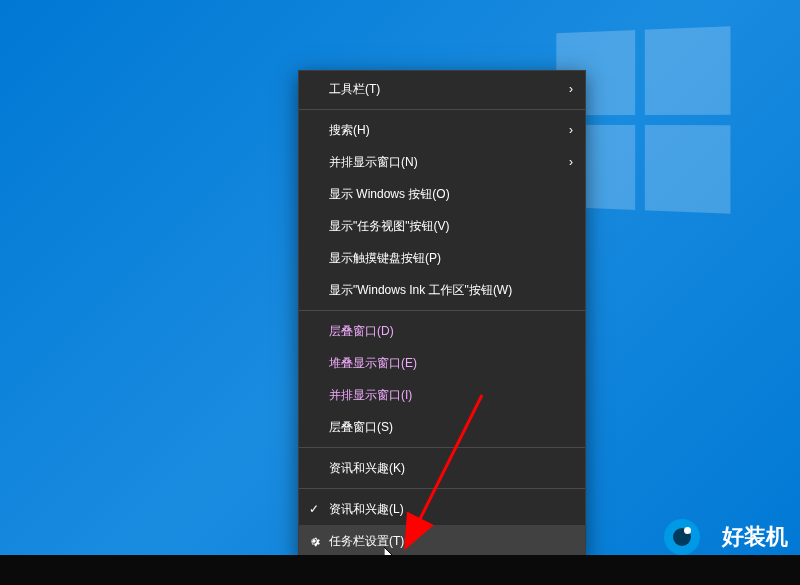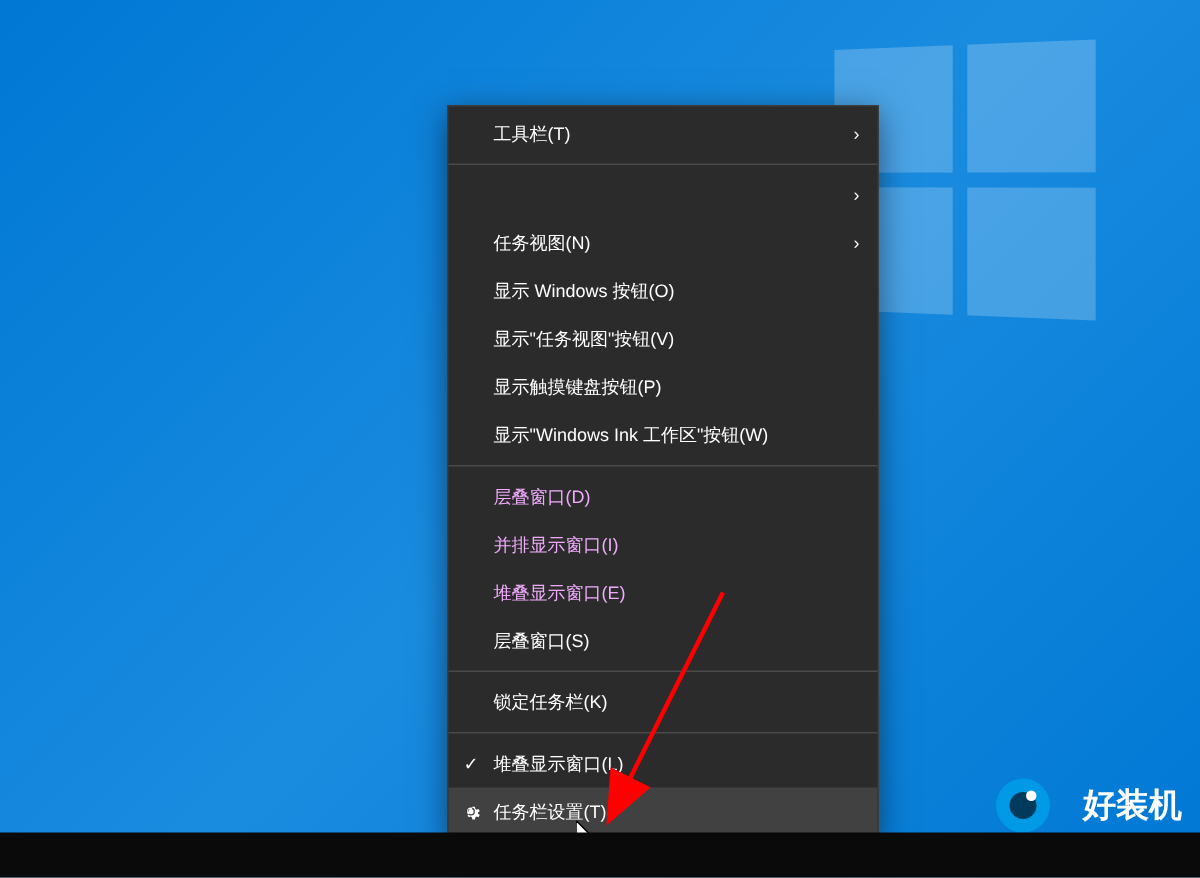--- a/index.html
+++ b/index.html
@@ -171,25 +171,26 @@
 <div class="context-menu">
 
   <div class="menu-item">
     <span class="label">工具栏(T)</span>
     <span class="chevron">›</span>
   </div>
 
   <div class="separator"></div>
 
   <div class="menu-item">
+    <span class="label">搜索(H)</span>
     <span class="chevron">›</span>
   </div>
 
   <div class="menu-item">
-    <span class="label">任务视图(N)</span>
+    <span class="label">并排显示窗口(N)</span>
     <span class="chevron">›</span>
   </div>
 
   <div class="menu-item">
     <span class="label">显示 Windows 按钮(O)</span>
   </div>
 
   <div class="menu-item">
     <span class="label">显示"任务视图"按钮(V)</span>
   </div>
@@ -203,42 +204,42 @@
   </div>
 
 
   <div class="separator"></div>
 
   <div class="menu-item disabled">
     <span class="label">层叠窗口(D)</span>
   </div>
 
   <div class="menu-item disabled">
+    <span class="label">堆叠显示窗口(E)</span>
+  </div>
+
+  <div class="menu-item disabled">
     <span class="label">并排显示窗口(I)</span>
   </div>
 
-  <div class="menu-item disabled">
-    <span class="label">堆叠显示窗口(E)</span>
-  </div>
-
   <div class="menu-item">
     <span class="label">层叠窗口(S)</span>
   </div>
 
   <div class="separator"></div>
 
   <div class="menu-item">
-    <span class="label">锁定任务栏(K)</span>
+    <span class="label">资讯和兴趣(K)</span>
   </div>
 
   <div class="separator"></div>
 
   <div class="menu-item">
     <span class="checkmark">✓</span>
-    <span class="label">堆叠显示窗口(L)</span>
+    <span class="label">资讯和兴趣(L)</span>
   </div>
 
   <div class="menu-item hover">
     <svg class="gear-icon" viewBox="0 0 16 16">
       <path fill="#ffffff" d="M8 10a2 2 0 100-4 2 2 0 000 4z"></path>
       <path fill="#ffffff" d="M13.3 8.6l1.4-.8-1-1.7-1.5.5c-.3-.3-.6-.5-1-.7l-.2-1.6h-2l-.2 1.6c-.4.2-.7.4-1 .7l-1.5-.5-1 1.7 1.4.8c0 .2-.1.4-.1.6s0 .4.1.6l-1.4.8 1 1.7 1.5-.5c.3.3.6.5 1 .7l.2 1.6h2l.2-1.6c.4-.2.7-.4 1-.7l1.5.5 1-1.7-1.4-.8c0-.2.1-.4.1-.6s0-.4-.1-.6zM8 11a3 3 0 110-6 3 3 0 010 6z"></path>
     </svg>
     <span class="label">任务栏设置(T)</span>
   </div>
 

